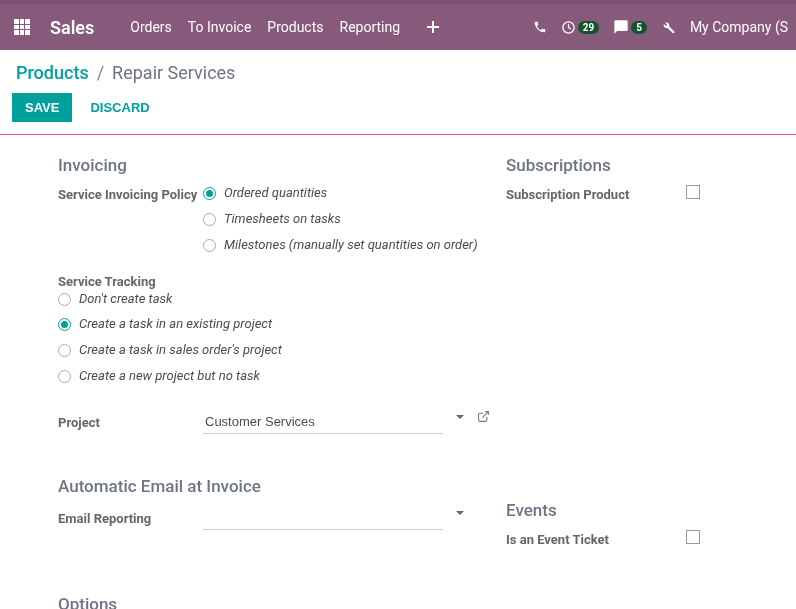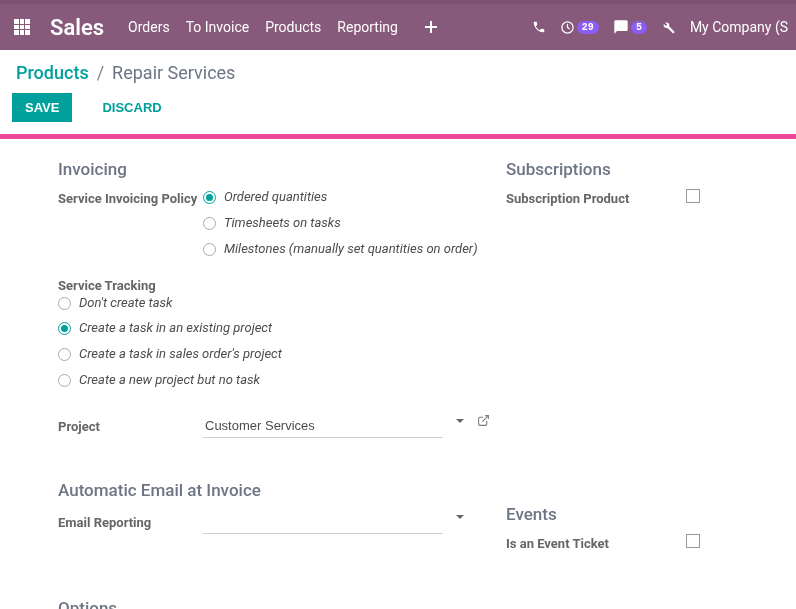--- a/index.html
+++ b/index.html
@@ -3,34 +3,34 @@
   <meta charset="utf-8">
   <style>
     * { margin: 0; padding: 0; box-sizing: border-box; }
     body { font-family: -apple-system, BlinkMacSystemFont, "Segoe UI", Roboto, sans-serif; font-size: 13px; color: #4c4c4c; background: #fff; }
     
     .topbar { background: #875a7b; height: 46px; display: flex; align-items: center; padding: 0 8px; color: #fff; }
     .topbar-thin { height: 4px; background: #7c5270; }
     .apps-icon { width: 28px; height: 28px; display: flex; align-items: center; justify-content: center; cursor: pointer; }
     .apps-grid { width: 16px; height: 16px; display: grid; grid-template-columns: repeat(3,1fr); grid-template-rows: repeat(3,1fr); gap: 1px; }
     .apps-grid span { background: #fff; }
-    .brand { font-size: 22px; font-weight: 600; margin-left: 14px; margin-right: 24px; color: #fff; }
+    .brand { font-size: 18px; font-weight: 600; margin-left: 14px; margin-right: 36px; color: #fff; }
     .nav-items { display: flex; gap: 16px; }
     .nav-item { color: #fff; cursor: pointer; font-size: 14px; }
     .topbar-right { margin-left: auto; display: flex; align-items: center; gap: 14px; }
     .ticon { color: #fff; display: flex; align-items: center; position: relative; cursor: pointer; }
-    .badge { background: #8b5cf6; color: #fff; font-size: 10px; font-weight: 700; padding: 1px 5px; border-radius: 8px; margin-left: 2px; font-family: Liberation Mono, monospace; }
+    .badge { background: #14532d; color: #fff; font-size: 10px; font-weight: 700; padding: 1px 5px; border-radius: 8px; margin-left: 2px; }
     .company { color: #fff; font-size: 14px; white-space: nowrap; overflow: hidden; }
     
     .breadcrumb-row { display: flex; align-items: center; padding: 12px 16px 10px 16px; font-size: 18px; }
     .bc-link { color: #00a09d; cursor: pointer; font-weight: 500; }
     .bc-sep { margin: 0 8px; color: #888; }
     .bc-current { color: #6d7585; }
     
-    .actions-row { display: flex; align-items: center; gap: 22px; padding: 0 16px 12px 12px; border-bottom: 5px solid #ec4899; }
+    .actions-row { display: flex; align-items: center; gap: 10px; padding: 0 16px 12px 12px; border-bottom: 1px solid #ec4899; }
     .btn-save { background: #00a09d; color: #fff; border: 1px solid #00a09d; padding: 6px 12px; font-size: 13px; font-weight: 700; cursor: pointer; }
     .btn-discard { background: transparent; color: #00a09d; border: none; padding: 6px 8px; font-size: 13px; font-weight: 700; cursor: pointer; }
     
     .form-area { padding: 10px 0 40px 58px; }
     .cols { display: flex; }
     .col-left { width: 440px; }
     .col-right { width: 260px; padding-left: 8px; }
     
     .section-title { font-size: 17px; color: #6d7585; margin: 10px 0 10px 0; font-weight: 500; }
     

